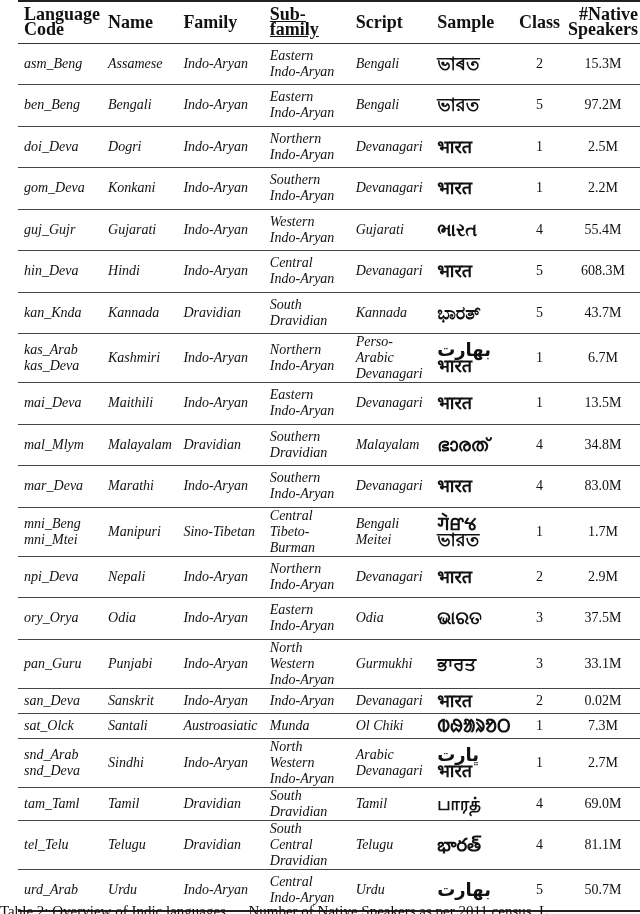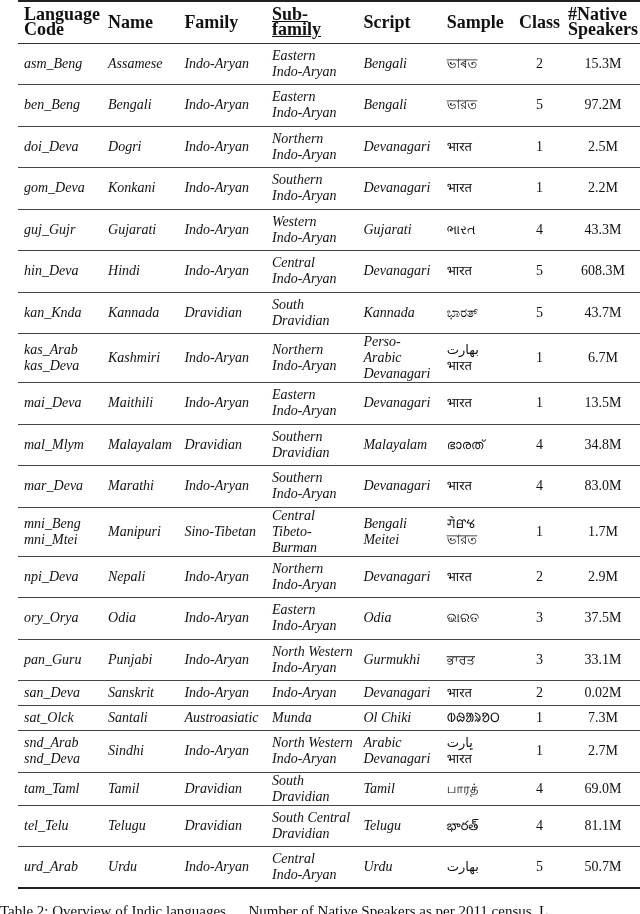--- a/index.html
+++ b/index.html
@@ -8,22 +8,22 @@
   .tbl { position: absolute; left: 18px; top: 0; width: 622px; border-collapse: collapse; }
   .tbl th, .tbl td { padding: 0 2px 0 6px; vertical-align: middle; font-size: 14px; line-height: 16px; text-align: left; }
   .tbl thead tr { height: 42px; border-top: 2px solid #222; border-bottom: 1.5px solid #333; }
   .tbl thead th { font-weight: bold; font-size: 18px; line-height: 15px; }
   .tbl tbody tr { border-bottom: 1.2px solid #444; }
   .tbl tbody tr.two { height: 41.5px; }
   .tbl tbody tr.one { height: 25px; }
   .tbl tbody tr:last-child { border-bottom: 2px solid #222; }
   .tbl td.it { font-style: italic; }
   .tbl td.num { text-align: center; font-style: normal; }
-  .tbl th.num { text-align: left; }
-  .tbl td.sample { font-family: "DejaVu Sans", sans-serif; font-size: 13px; font-style: normal; }
+  .tbl th.num { text-align: right; }
+  .tbl td.sample { font-family: "DejaVu Sans", sans-serif; font-size: 18px; font-style: normal; font-weight: bold; }
   .c-code { width: 68px; } .c-name { width: 72px; } .c-fam { width: 84px; }
   .c-sub { width: 104px; text-decoration: underline; } .c-script { width: 82px; } .c-sample { width: 70px; }
   .c-class { width: 36px; } .c-spk { width: 66px; }
   .caption { position: absolute; left: 0; top: 903px; font-size: 15px; white-space: nowrap; color: #111; }
   .line { display: block; }
 </style>
 </head>
 <body>
 
 <table class="tbl">
@@ -132,21 +132,21 @@
           <span class="line">Western</span>
           <span class="line">Indo-Aryan</span>
         </td>
         <td class="it">
           <span class="line">Gujarati</span>
         </td>
         <td class="sample">
           <span class="line">ભારત</span>
         </td>
         <td class="num">4</td>
-        <td class="num">43.3M</td>
+        <td class="num">55.4M</td>
       </tr>
       <tr class="two">
         <td class="it">
           <span class="line">hin_Deva</span>
         </td>
         <td class="it">Hindi</td>
         <td class="it">Indo-Aryan</td>
         <td class="it">
           <span class="line">Central</span>
           <span class="line">Indo-Aryan</span>

